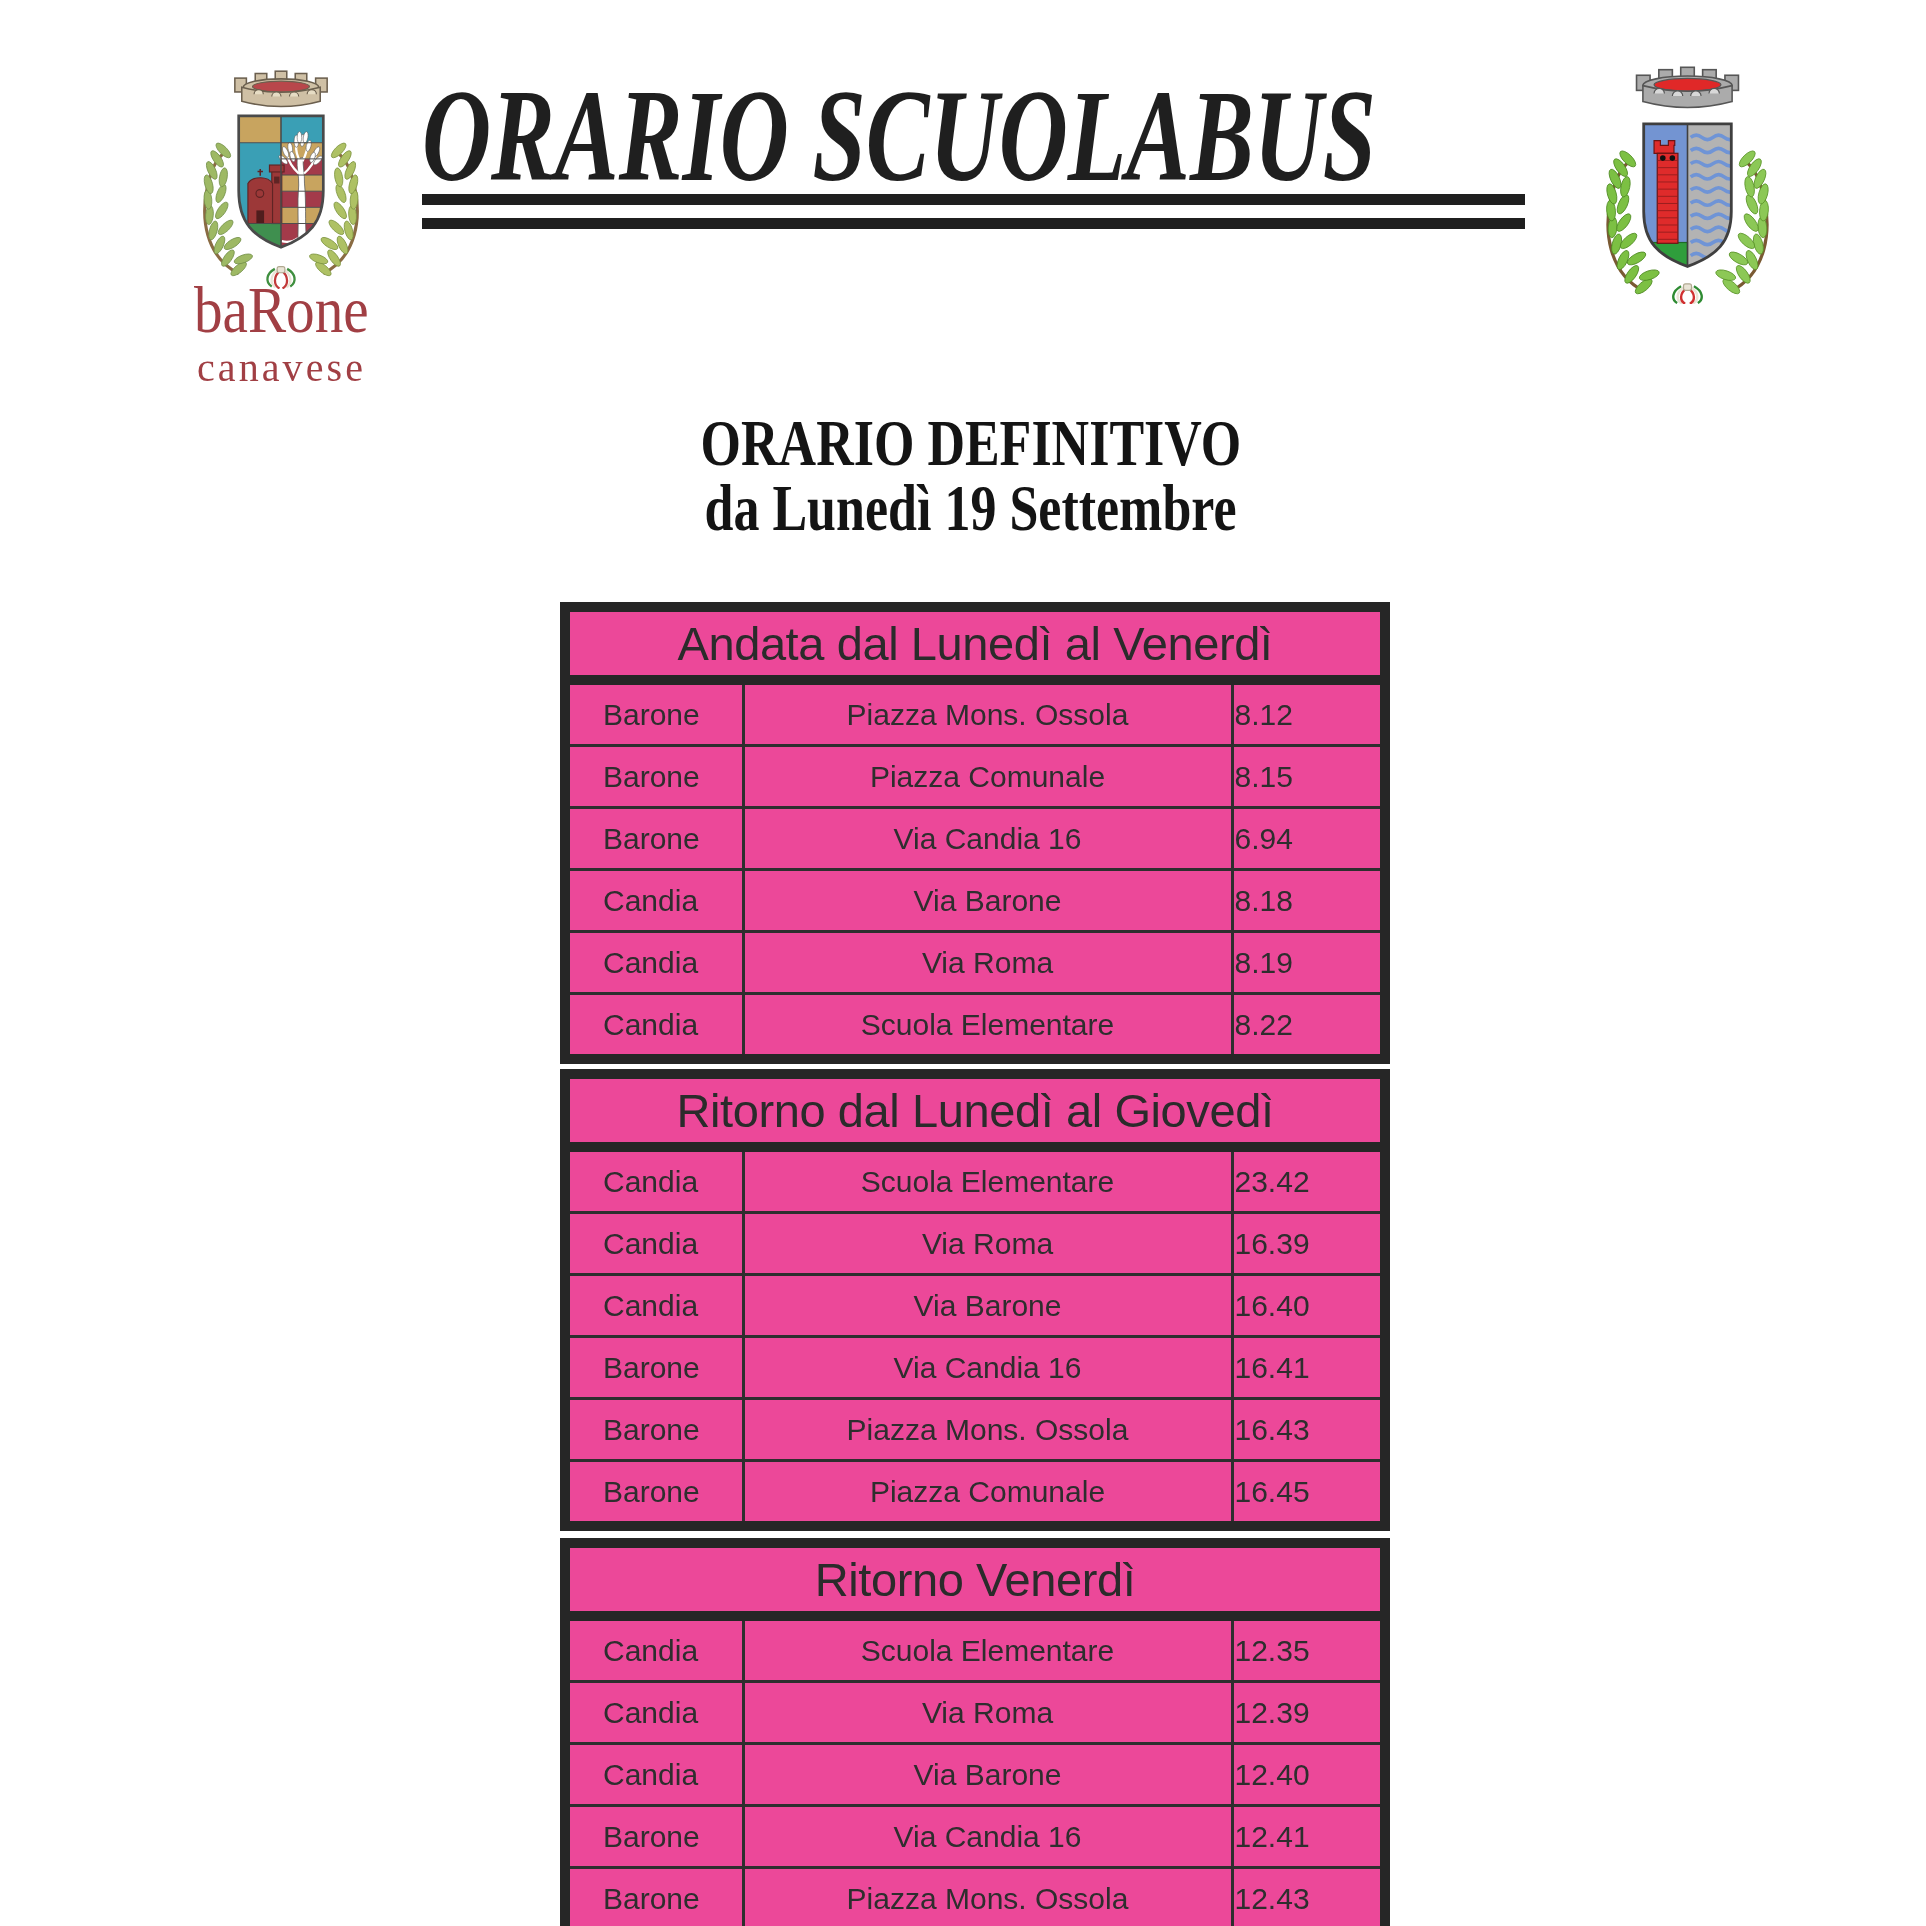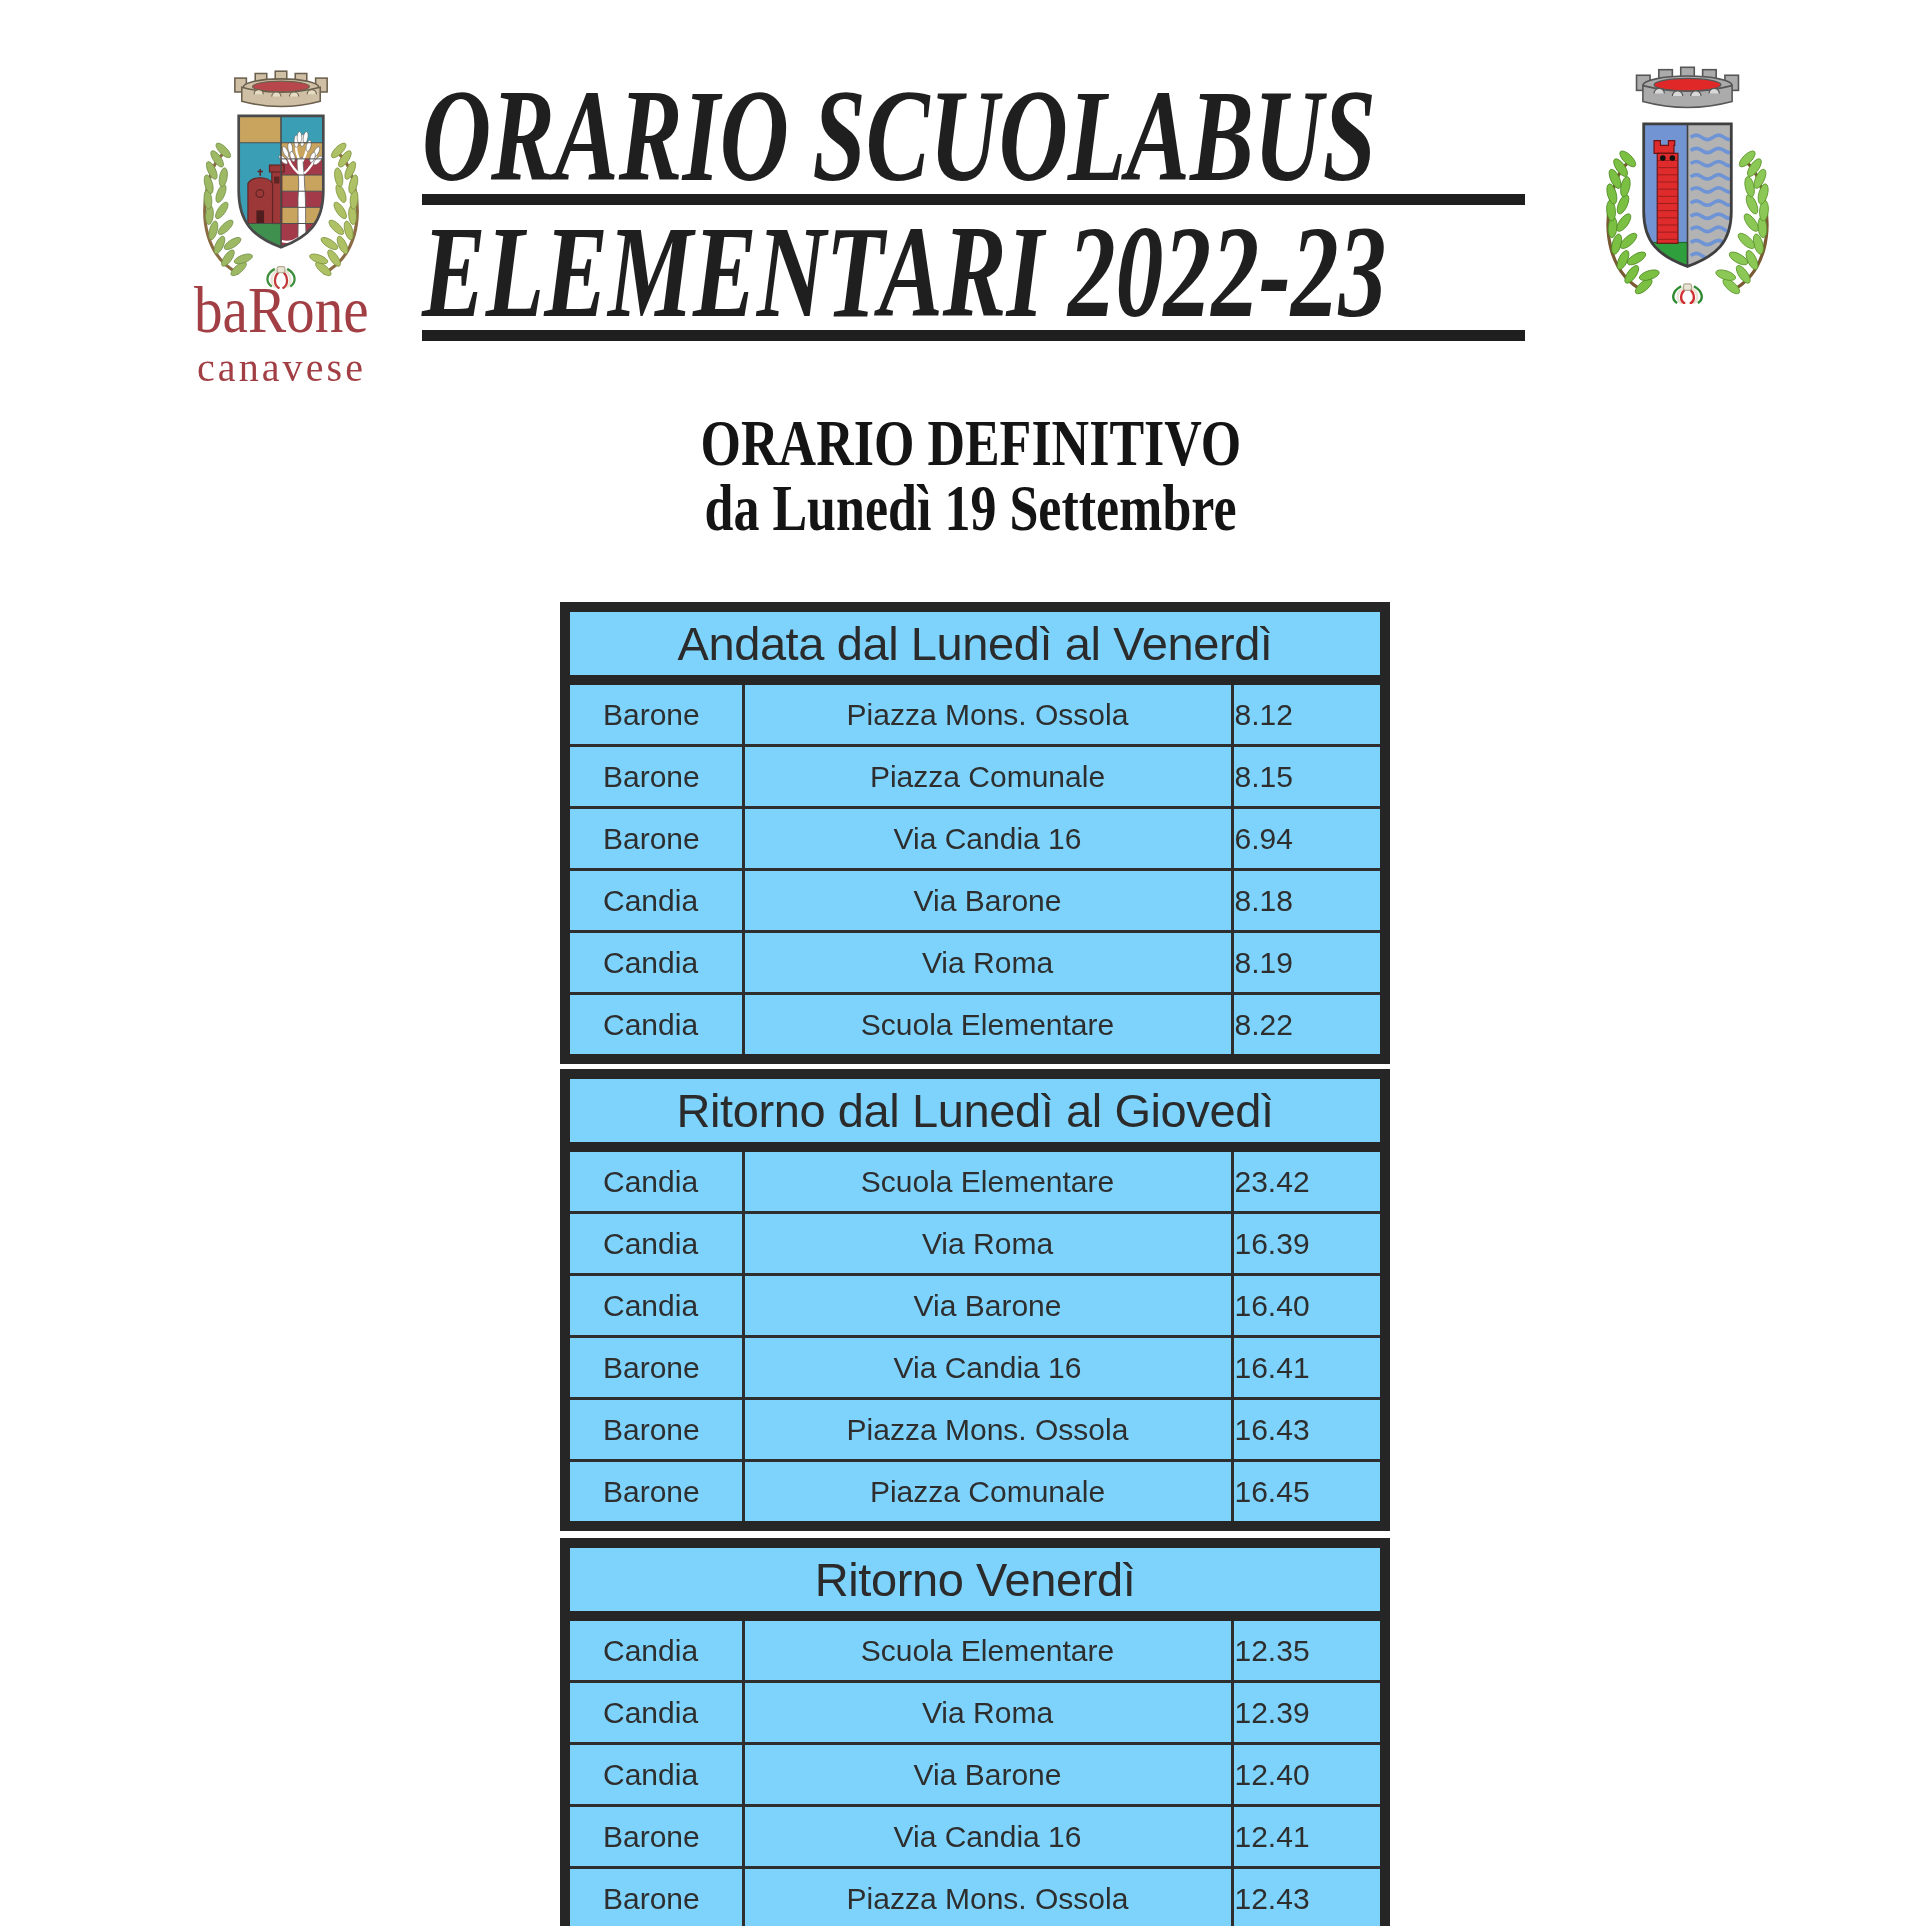--- a/index.html
+++ b/index.html
@@ -28,21 +28,21 @@
   .candia-text span{display:inline-block;transform:scaleX(0.76);transform-origin:50% 100%;white-space:nowrap;}
 
   
   .subtitle{left:0;top:411px;width:1942px;text-align:center;color:#141414;
             font-family:"Liberation Serif",serif;font-weight:700;}
   .s-line{font-size:65px;line-height:65px;white-space:nowrap;}
   .s-line span{display:inline-block;transform:scaleX(0.80);transform-origin:50% 100%;}
 
   
   table.sched{position:absolute;left:560px;width:820px;border-collapse:collapse;
-              table-layout:fixed;background:#7dd3fc;border:10px solid #262626;}
+              table-layout:fixed;background:#ec4899;border:10px solid #262626;}
   table.sched th{height:61px;border-bottom:10px solid #262626;font-weight:400;
                  font-size:47px;color:#2b2b2b;text-align:center;vertical-align:middle;
                  font-family:"Liberation Sans",sans-serif;letter-spacing:-0.4px;}
   table.sched td{height:57px;border:3.1px solid #2e2e2e;font-size:30px;color:#2e2e2e;
                  vertical-align:middle;font-family:"Liberation Sans",sans-serif;}
   td.c1{text-align:left;padding-left:33px;}
   td.c2{text-align:center;}
   td.c3{text-align:left;}
 </style>
 </head>
@@ -173,21 +173,20 @@
   </svg>
 
   <div class="abs barone-text">
     <div class="barone-name"><span>baRone</span></div>
     <div class="barone-sub">canavese</div>
   </div>
 
   <div class="abs title-block">
     <div class="t-line"><span class="cond">ORARIO SCUOLABUS</span></div>
     <div class="t-rule"></div>
-    <div class="t-line"><span class="cond">ELEMENTARI 2022-23</span></div>
     <div class="t-rule"></div>
   </div>
 
   <svg class="abs" style="left:1576px;top:52px" width="223" height="252" viewBox="0 0 560 632">
     <defs>
       <clipPath id="csh">
           <path d="M170,180 H390 V400 C390,478 352,512 280,538 C208,512 170,478 170,400 Z"></path>
         </clipPath>
       <ellipse id="lfR" rx="26" ry="11"></ellipse>
     </defs>

